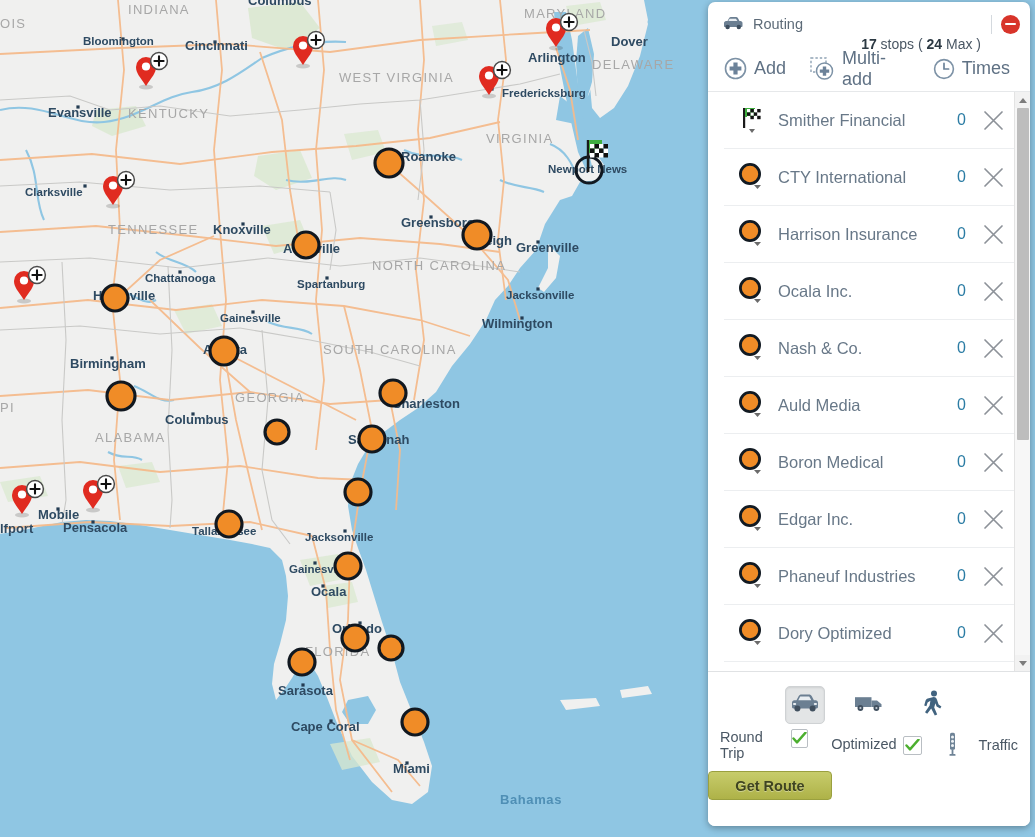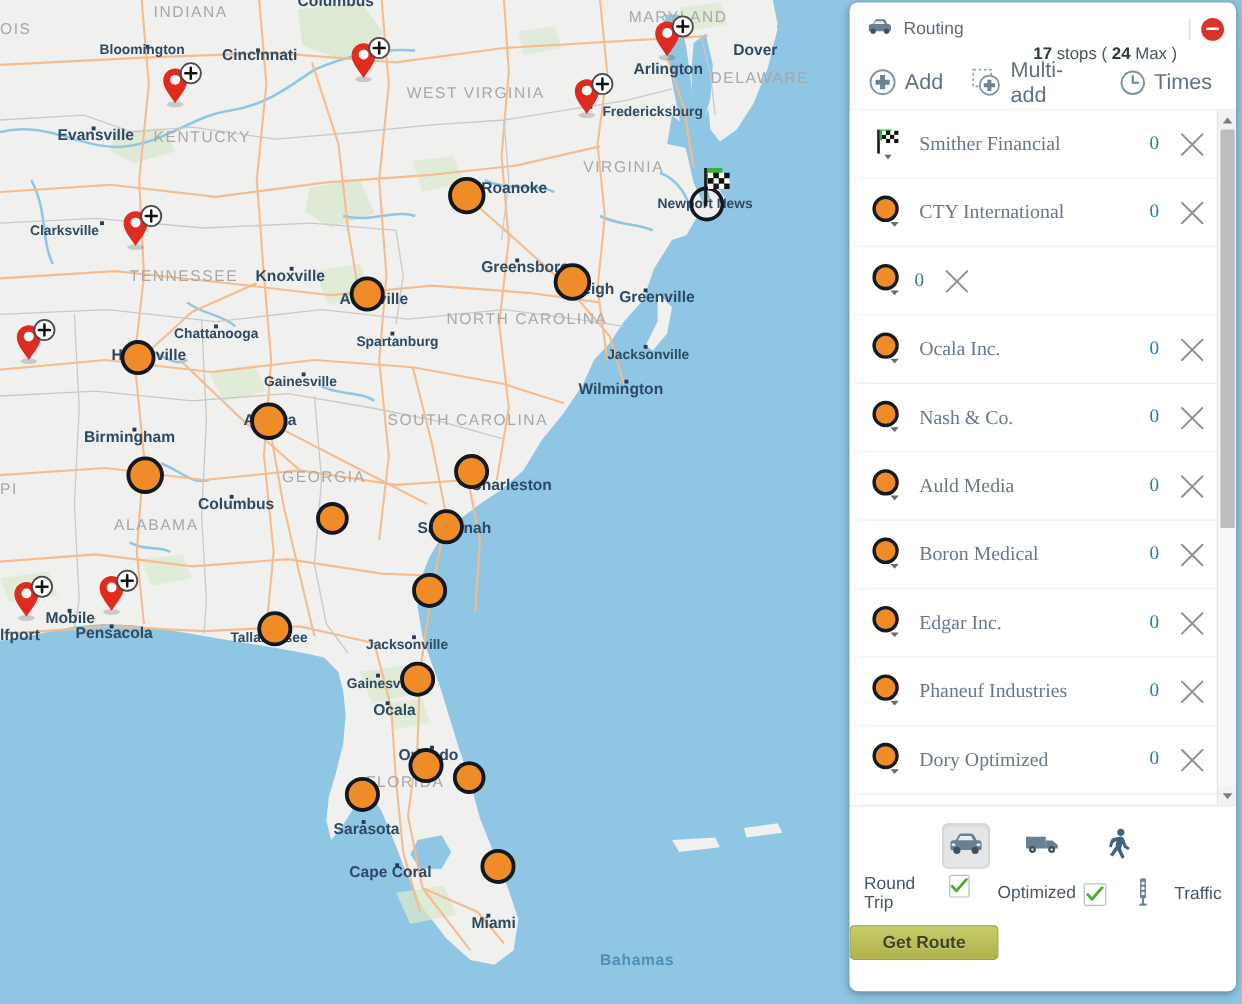--- a/index.html
+++ b/index.html
@@ -58,21 +58,21 @@
     height:46px; flex:0 0 46px;
     display:flex; align-items:center; gap:6px; padding:0 14px;
     border-bottom:1px solid #e6e8ea;
   }
   .tool { display:flex; align-items:center; gap:7px; cursor:pointer; padding:3px 6px 3px 2px; }
   .tool span { font-size:18px; color:#5f7184; }
   .tool svg { display:block; }
 
   
   .p-list { flex:1 1 auto; position:relative; overflow:hidden; background:#fff; }
-  .rows { position:absolute; left:4px; top:0; right:16px;font-family:Liberation Serif, serif; }
+  .rows { position:absolute; left:16px; top:0; right:16px; }
   .row {
     height:57px; display:flex; align-items:center;
     border-bottom:1px solid #eceef0; padding:0 0 0 14px;
     background:#fff;
   }
   .row .mk { width:36px; flex:0 0 36px; display:flex; align-items:center; justify-content:flex-start; cursor:pointer; }
   .row .nm {
     flex:1 1 auto; font-size:16.5px; color:#687888;
     white-space:nowrap; overflow:hidden; text-overflow:ellipsis;
     padding-left:4px; cursor:pointer;
@@ -513,20 +513,21 @@
             </svg>
           </div>
         </div>
         <div class="row">
           <div class="mk">
             <svg width="28" height="30" viewBox="0 0 28 30">
               <circle cx="12" cy="12" r="9.6" fill="#f08c27" stroke="#121a22" stroke-width="2.8"></circle>
               <path d="M16 23 L23 23 L19.5 27 Z" fill="#6b6b6b"></path>
             </svg>
           </div>
+          <div class="nm">Harrison Insurance</div>
           <div class="ct">0</div>
           <div class="xbt">
             <svg width="21" height="21" viewBox="0 0 21 21">
               <path d="M2 2 L19 19 M19 2 L2 19" stroke="#8d9299" stroke-width="1.7" fill="none" stroke-linecap="round"></path>
             </svg>
           </div>
         </div>
         <div class="row">
           <div class="mk">
             <svg width="28" height="30" viewBox="0 0 28 30">

